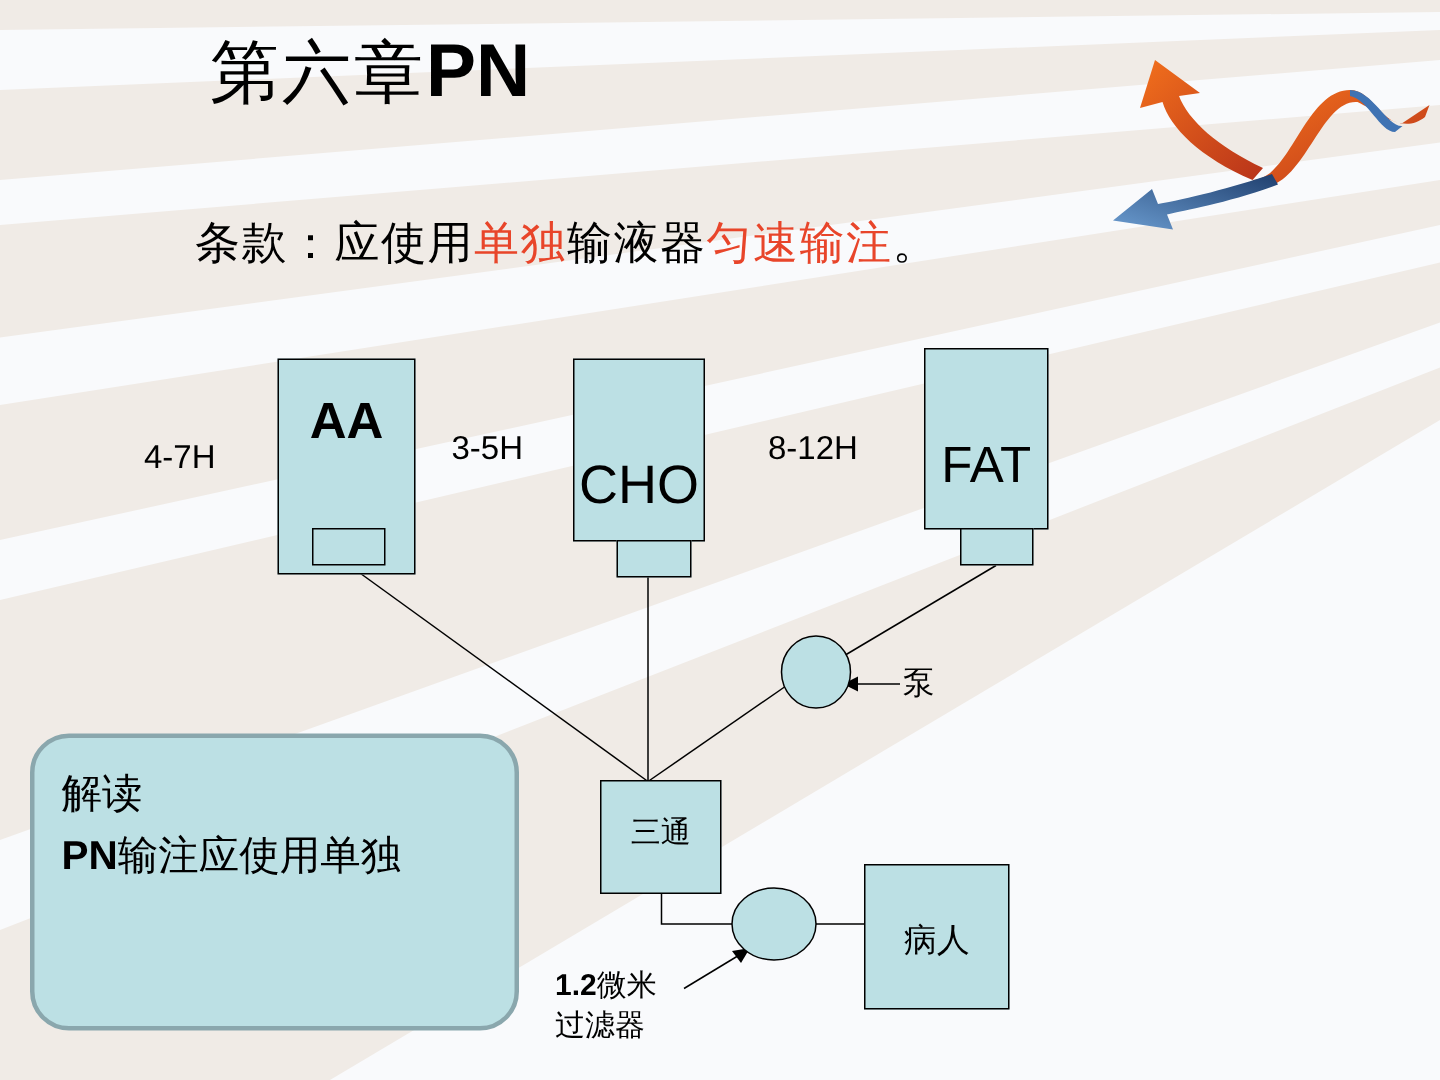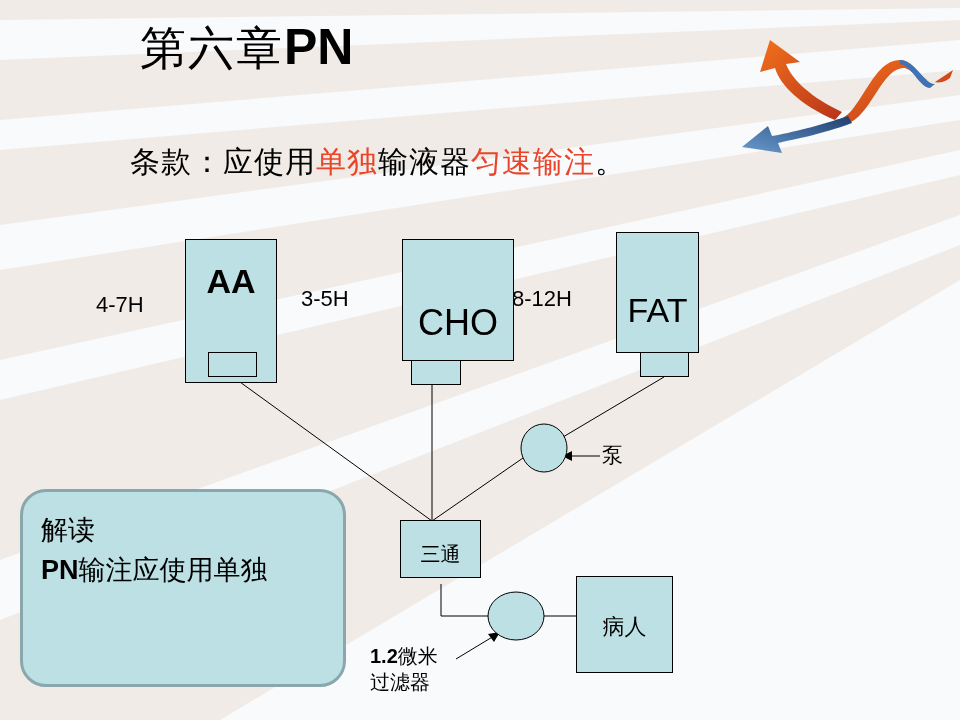--- a/index.html
+++ b/index.html
@@ -88,37 +88,37 @@
   <polygon points="500,632 488,634 494,642" fill="#000"></polygon>
   <ellipse cx="544" cy="448" rx="23" ry="24" fill="#bce0e4" stroke="#000" stroke-width="1"></ellipse>
   <ellipse cx="516" cy="616" rx="28" ry="24" fill="#bce0e4" stroke="#000" stroke-width="1"></ellipse>
 </svg>
 
 <div class="box" style="left:185px;top:239px;width:92px;height:144px;">
   <div style="position:absolute;left:0;right:0;top:22px;text-align:center;font-weight:bold;font-size:34px;">AA</div>
 </div>
 <div class="box" style="left:208px;top:352px;width:49px;height:25px;"></div>
 
-<div class="box" style="left:402px;top:239px;width:112px;height:122px;">
+<div class="box" style="left:382px;top:239px;width:88px;height:122px;">
   <div style="position:absolute;left:0;right:0;top:62px;text-align:center;font-size:36px;">CHO</div>
 </div>
 <div class="box" style="left:411px;top:360px;width:50px;height:25px;"></div>
 
 <div class="box" style="left:616px;top:232px;width:83px;height:121px;">
   <div style="position:absolute;left:0;right:0;top:58px;text-align:center;font-size:34px;">FAT</div>
 </div>
 <div class="box" style="left:640px;top:352px;width:49px;height:25px;"></div>
 
 <div class="lbl" style="left:96px;top:292px;">4-7H</div>
 <div class="lbl" style="left:301px;top:286px;">3-5H</div>
 <div class="lbl" style="left:512px;top:286px;">8-12H</div>
 
 <div class="lbl cn" style="left:602px;top:441px;font-size:21px;">泵</div>
 
-<div class="box" style="left:400px;top:520px;width:81px;height:58px;padding-left:46px;">
+<div class="box" style="left:400px;top:520px;width:81px;height:76px;padding-left:46px;">
   <div class="cn" style="position:absolute;left:0;right:0;top:20px;text-align:center;font-size:20px;font-family:'DejaVu Serif',serif;">三通</div>
 </div>
 
 <div class="box" style="left:576px;top:576px;width:97px;height:97px;">
   <div style="position:absolute;left:0;right:0;top:35px;text-align:center;font-size:22px;font-family:'DejaVu Serif',serif;">病人</div>
 </div>
 
 <div class="lbl" style="left:370px;top:643px;font-size:20px;line-height:26px;">
   <div><span style="font-weight:bold;">1.2</span><span class="cn">微米</span></div>
   <div class="cn">过滤器</div>

